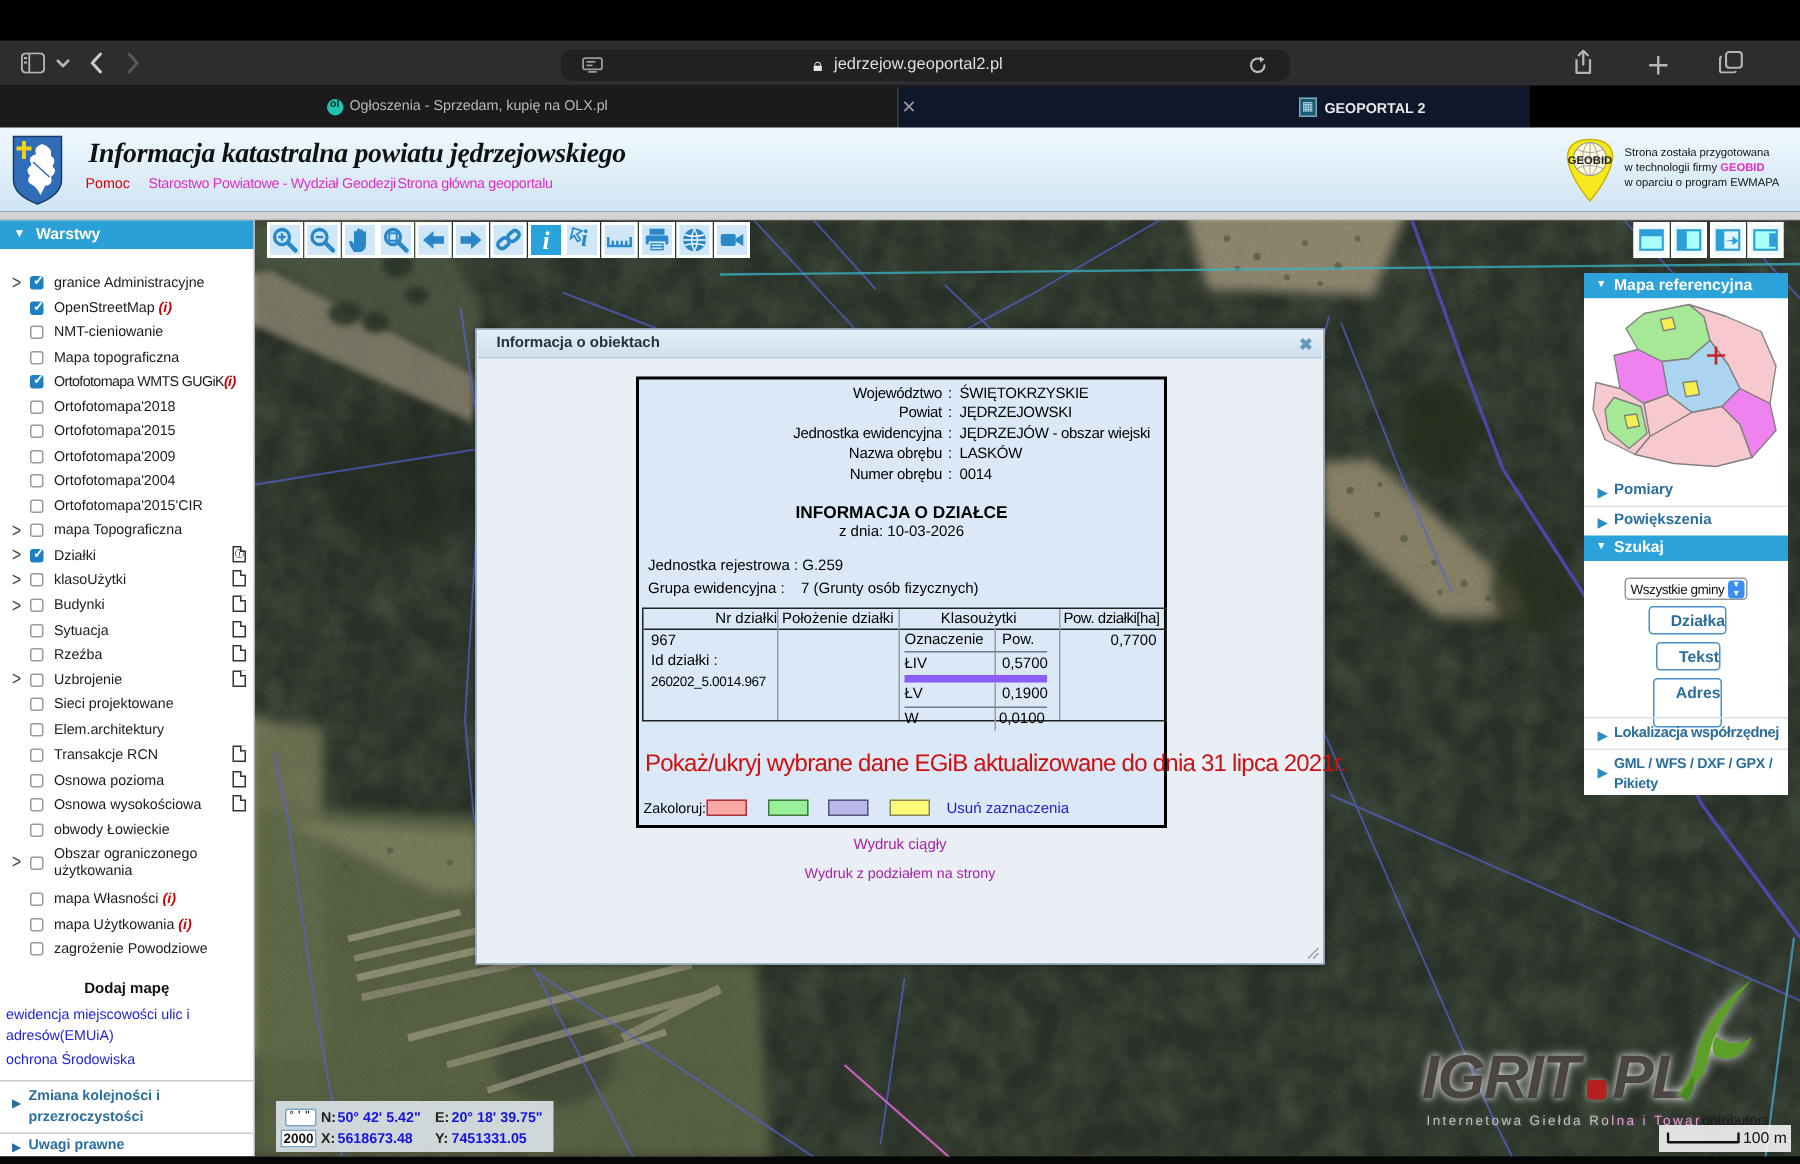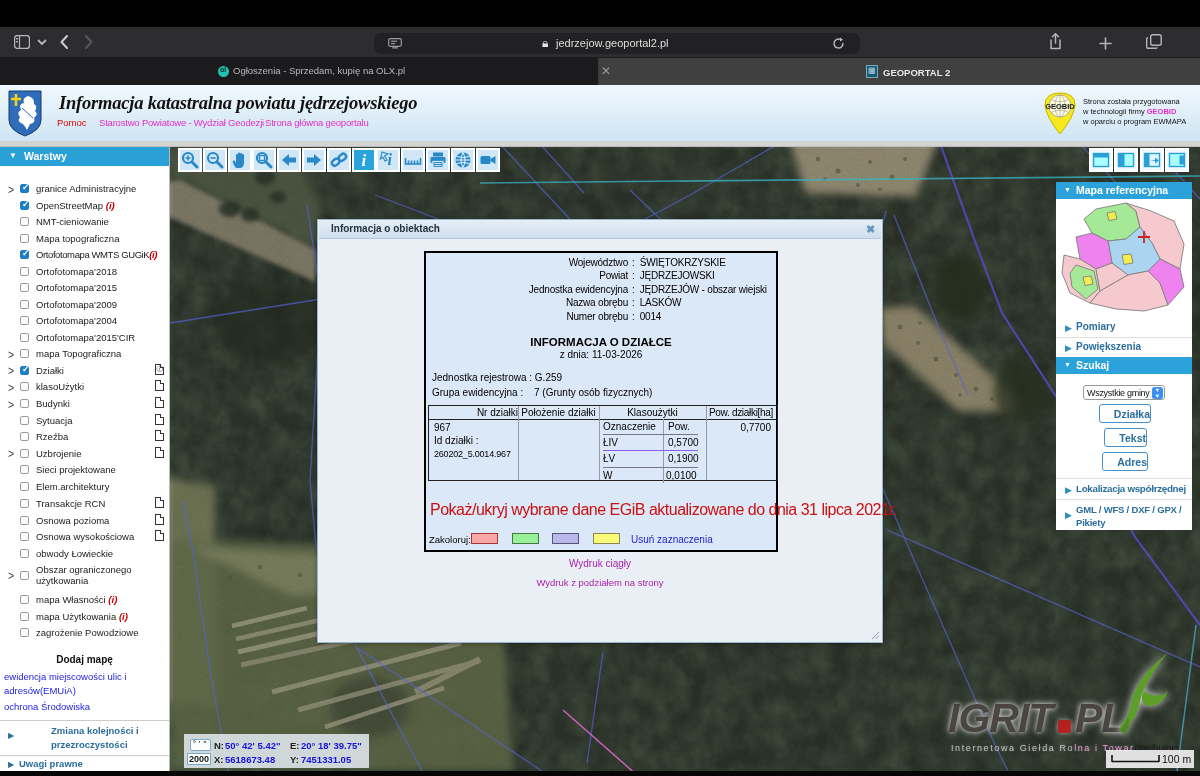--- a/index.html
+++ b/index.html
@@ -4,21 +4,21 @@
 <style>
   * { margin:0; padding:0; box-sizing:border-box; }
   html,body { width:1200px; height:776px; overflow:hidden; background:#000; }
   body { font-family:"Liberation Sans", sans-serif; position:relative; }
   .abs { position:absolute; }
   .ctr { left:0; width:100%; text-align:center; }
 
   
   #topblack { left:0; top:0; width:1200px; height:27px; background:#000; }
   #btoolbar { left:0; top:27px; width:1200px; height:30px; background:#2d2d2f; }
-  #tabbar   { left:0; top:57px; width:1200px; height:28px; background:#404040; border-top:1px solid #1c1c1e;}
+  #tabbar   { left:0; top:57px; width:1020px; height:28px; background:#0f172a; border-top:1px solid #1c1c1e;}
   #tabL { left:0; top:0; width:599px; height:28px; background:#1b1b1d; border-right:1px solid #3a3a3c; color:#b9b9bb; font-size:9.5px; }
 
   
   #urlfield { left:374px; top:6px; width:486px; height:21px; background:#212123; border-radius:7px; color:#dededf; font-size:11px; }
 
   
   #pghead { left:0; top:85px; width:1200px; height:56px; background:linear-gradient(#f0f8fd,#cfe5f4); }
   #pgtitle { left:59px; top:8px; font-family:"Liberation Serif", serif; font-style:italic; font-weight:bold; font-size:18.5px; letter-spacing:-0.2px; color:#111; }
   .hlink { top:32px; font-size:9.5px; color:#e12ec7; }
   #graystrip { left:0; top:141px; width:1200px; height:6px; background:#d3d3d3; border-bottom:1px solid #bdbdbd; }
@@ -275,21 +275,21 @@
     </div>
   <div class="lrow" style="top:478px;">
       <span class="cb"></span>
       <span class="ltxt">zagrożenie Powodziowe</span>
     </div>
   <div class="abs" style="left:0;top:507px;width:169px;text-align:center;font-size:10px;font-weight:bold;color:#111;">Dodaj mapę</div>
   <div class="abs" style="left:4px;top:523px;font-size:9.5px;color:#2222dd;line-height:13.5px;">ewidencja miejscowości ulic i<br>adresów(EMUiA)</div>
   <div class="abs" style="left:4px;top:554px;font-size:9.5px;color:#2222dd;">ochrona Środowiska</div>
   <div class="abs" style="left:0;top:573px;width:169px;border-top:1px solid #ccc;"></div>
   <div class="abs" style="left:8px;top:584px;font-size:8px;color:#2a6e9e;">▶</div>
-  <div class="abs" style="left:19px;top:577px;font-size:9.5px;font-weight:bold;color:#2a6e9e;line-height:14px;margin-left:32px;">Zmiana kolejności i<br>przezroczystości</div>
+  <div class="abs" style="left:19px;top:577px;font-size:9.5px;font-weight:bold;color:#2a6e9e;line-height:14px;">Zmiana kolejności i<br>przezroczystości</div>
   <div class="abs" style="left:0;top:608px;width:169px;border-top:1px solid #ccc;"></div>
   <div class="abs" style="left:8px;top:613px;font-size:8px;color:#2a6e9e;">▶</div>
   <div class="abs" style="left:19px;top:611px;font-size:9.5px;font-weight:bold;color:#2a6e9e;">Uwagi prawne</div>
 </div>
 <div class="abs" id="map">
 <svg width="1030" height="624" viewBox="0 0 1030 624" style="position:absolute;left:0;top:0">
   <defs>
     <filter id="fgrain" x="0" y="0" width="100%" height="100%">
       <feTurbulence type="fractalNoise" baseFrequency="0.5 0.4" numOctaves="2" seed="11" result="n"></feTurbulence>
       <feColorMatrix in="n" type="matrix" values="0 0 0 0 0  0 0 0 0 0  0 0 0 0 0  0.9 0.9 0 0 0"></feColorMatrix>
@@ -520,21 +520,21 @@
       <div class="abs val" style="top:3.5px;">:&nbsp; ŚWIĘTOKRZYSKIE</div>
     <div class="abs lbl" style="top:17px;">Powiat</div>
       <div class="abs val" style="top:17px;">:&nbsp; JĘDRZEJOWSKI</div>
     <div class="abs lbl" style="top:30.5px;">Jednostka ewidencyjna</div>
       <div class="abs val" style="top:30.5px;">:&nbsp; JĘDRZEJÓW - obszar wiejski</div>
     <div class="abs lbl" style="top:44px;">Nazwa obrębu</div>
       <div class="abs val" style="top:44px;">:&nbsp; LASKÓW</div>
     <div class="abs lbl" style="top:57.5px;">Numer obrębu</div>
       <div class="abs val" style="top:57.5px;">:&nbsp; 0014</div>
     <div class="abs ctr" style="top:83px;font-weight:bold;font-size:11.5px;">INFORMACJA O DZIAŁCE</div>
-    <div class="abs ctr" style="top:96px;">z dnia: 11-03-2026</div>
+    <div class="abs ctr" style="top:96px;">z dnia: 10-03-2026</div>
     <div class="abs" style="left:6px;top:119px;">Jednostka rejestrowa : G.259</div>
     <div class="abs" style="left:6px;top:134px;">Grupa ewidencyjna :</div>
     <div class="abs" style="left:108px;top:134px;">7 (Grunty osób fizycznych)</div>
 
     <div class="abs" id="ptable" style="left:2px;top:152px;width:350px;height:76px;border:1.5px solid #222;font-size:10px;line-height:12px;">
       <div class="abs" style="left:0;top:0;width:100%;height:14px;border-bottom:1px solid #222;"></div>
       <div class="abs" style="left:89px;top:0;width:0;height:100%;border-left:1px solid #99a;"></div>
       <div class="abs" style="left:170px;top:0;width:0;height:100%;border-left:1px solid #99a;"></div>
       <div class="abs" style="left:277px;top:0;width:0;height:100%;border-left:1px solid #99a;"></div>
       <span class="abs" style="left:0;top:1px;width:89px;text-align:right;">Nr działki</span>
@@ -543,21 +543,21 @@
       <span class="abs" style="left:277px;top:1px;width:70px;text-align:center;letter-spacing:-0.3px;">Pow. działki[ha]</span>
       <span class="abs" style="left:5px;top:16px;">967</span>
       <span class="abs" style="left:5px;top:29px;">Id działki :</span>
       <span class="abs" style="left:5px;top:42px;font-size:9px;letter-spacing:-0.2px;">260202_5.0014.967</span>
       <span class="abs" style="left:278px;top:16px;width:64px;text-align:right;">0,7700</span>
       <div class="abs" style="left:174px;top:13px;width:95px;line-height:15.2px;">
         <div style="display:flex;border-bottom:1px solid #778;">
             <span style="width:60px;">Oznaczenie</span>
             <span style="border-left:1px solid #99a;padding-left:4px;">Pow.</span>
           </div>
-        <div style="display:flex;border-bottom:1px solid #8b5cf6;align-items:flex-end;">
+        <div style="display:flex;border-bottom:5px solid #8b5cf6;align-items:flex-end;">
             <span style="width:60px;">ŁIV</span>
             <span style="border-left:1px solid #99a;padding-left:4px;width:34px;">0,5700</span>
           </div>
         <div style="display:flex;border-bottom:1px solid #778;">
             <span style="width:60px;">ŁV</span>
             <span style="border-left:1px solid #99a;padding-left:4px;width:34px;">0,1900</span>
           </div>
         <div style="display:flex;">
             <span style="width:60px;">W</span>
             <span style="border-left:1px solid #99a;padding-left:2px;width:34px;">0,0100</span>
@@ -615,21 +615,21 @@
       <span style="position:absolute;left:8px;top:4px;font-size:7px;">▼</span>
       <span style="position:absolute;left:20px;top:2px;">Szukaj</span>
     </div>
   <div class="abs" style="left:0;top:192px;width:136px;height:104px;">
     <span class="abs" style="left:27px;top:11px;width:82px;height:15px;background:#fff;border:1px solid #999;border-radius:3px;font-size:9px;color:#111;">
         <span style="position:absolute;left:3px;top:2px;letter-spacing:-0.3px;">Wszystkie gminy</span>
         <span style="position:absolute;right:1px;top:1px;width:11px;height:12px;background:#3b8ff2;border-radius:2.5px;color:#fff;font-size:6.5px;text-align:center;line-height:5.5px;">▾<br>▾</span>
       </span>
     <span class="pbtn" style="left:43px;top:30px;width:52px;height:19px;line-height:18px;">Działka</span>
     <span class="pbtn" style="left:48px;top:54px;width:43px;height:19px;line-height:18px;">Tekst</span>
-    <span class="pbtn" style="left:46px;top:78px;width:46px;height:19px;line-height:18px;">Adres</span>
+    <span class="pbtn" style="left:46px;top:78px;width:46px;height:33px;line-height:18px;">Adres</span>
   </div>
   <div class="abs" style="left:0;top:296px;width:136px;height:21px;border-top:1px solid #ddd;">
       <span class="parr" style="top:6px;">▶</span>
       <span class="pitem" style="left:20px;top:4px;font-size:9.8px;letter-spacing:-0.3px;">Lokalizacja współrzędnej</span>
     </div>
   <div class="abs" style="left:0;top:317px;width:136px;height:31px;border-top:1px solid #ddd;">
       <span class="parr" style="top:10px;">▶</span>
       <span class="pitem" style="left:20px;top:3px;line-height:13px;font-size:9.5px;letter-spacing:-0.2px;">GML / WFS / DXF / GPX /<br>Pikiety</span>
     </div>
 </div>

